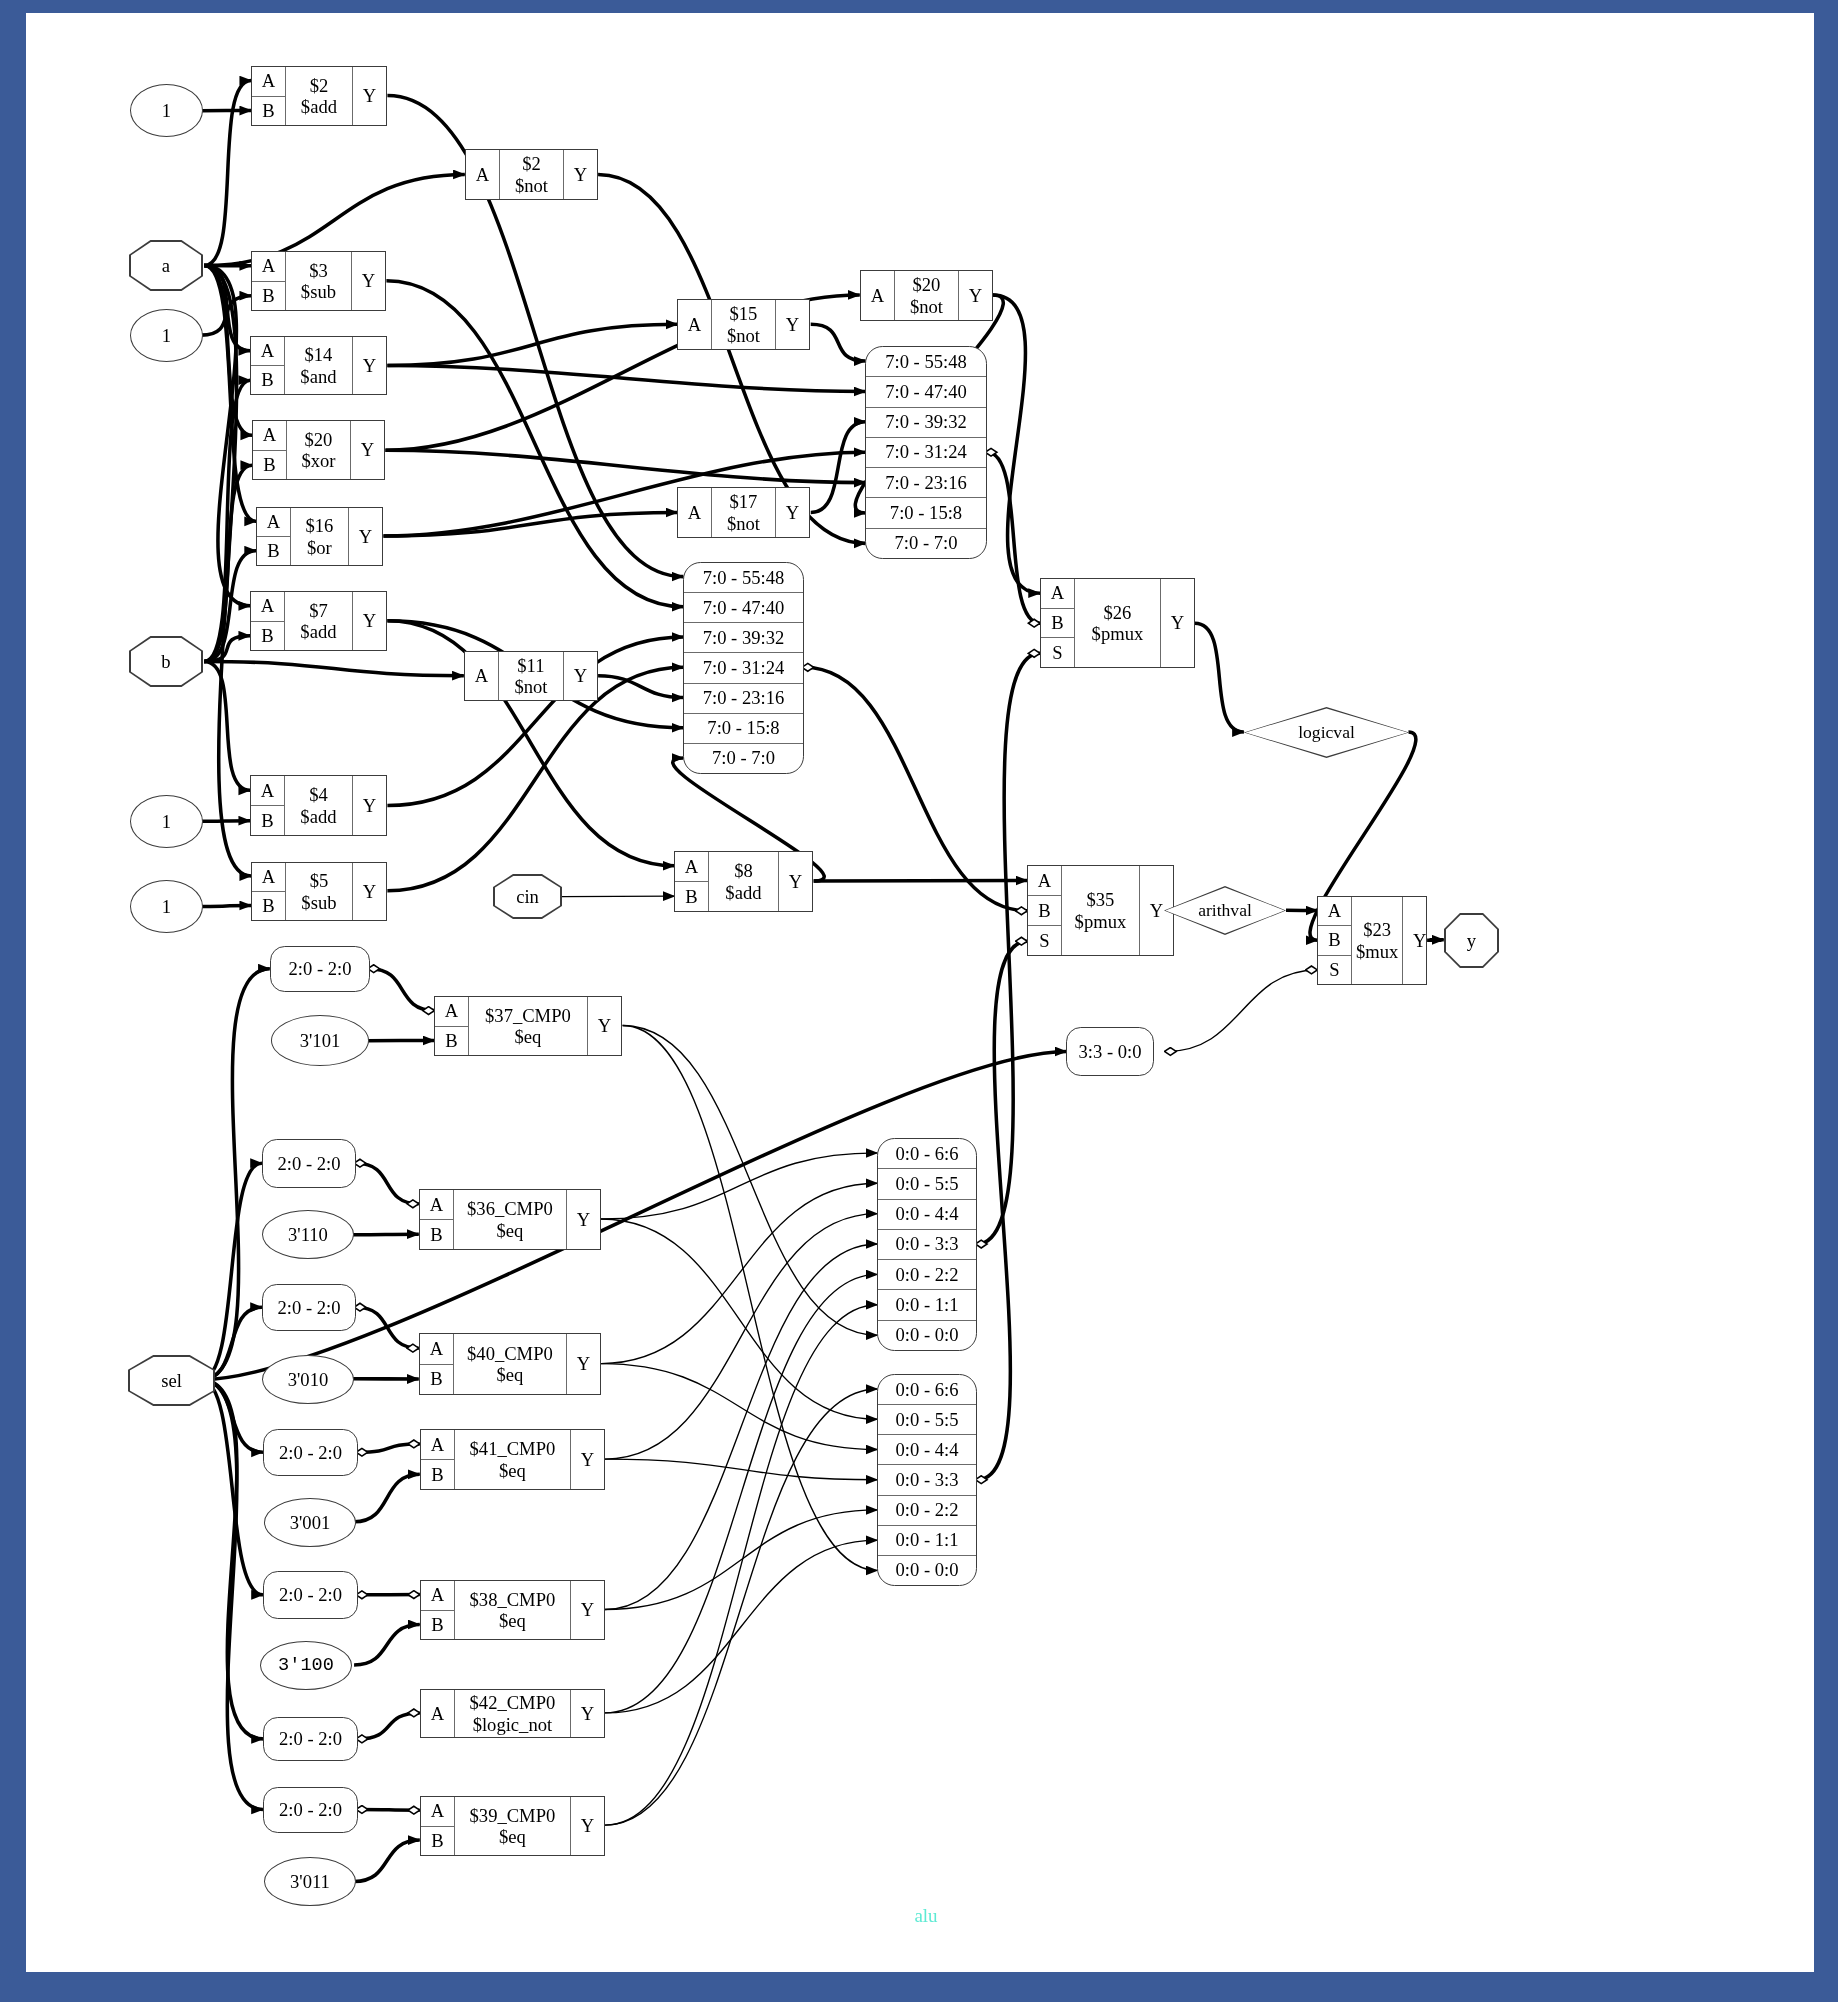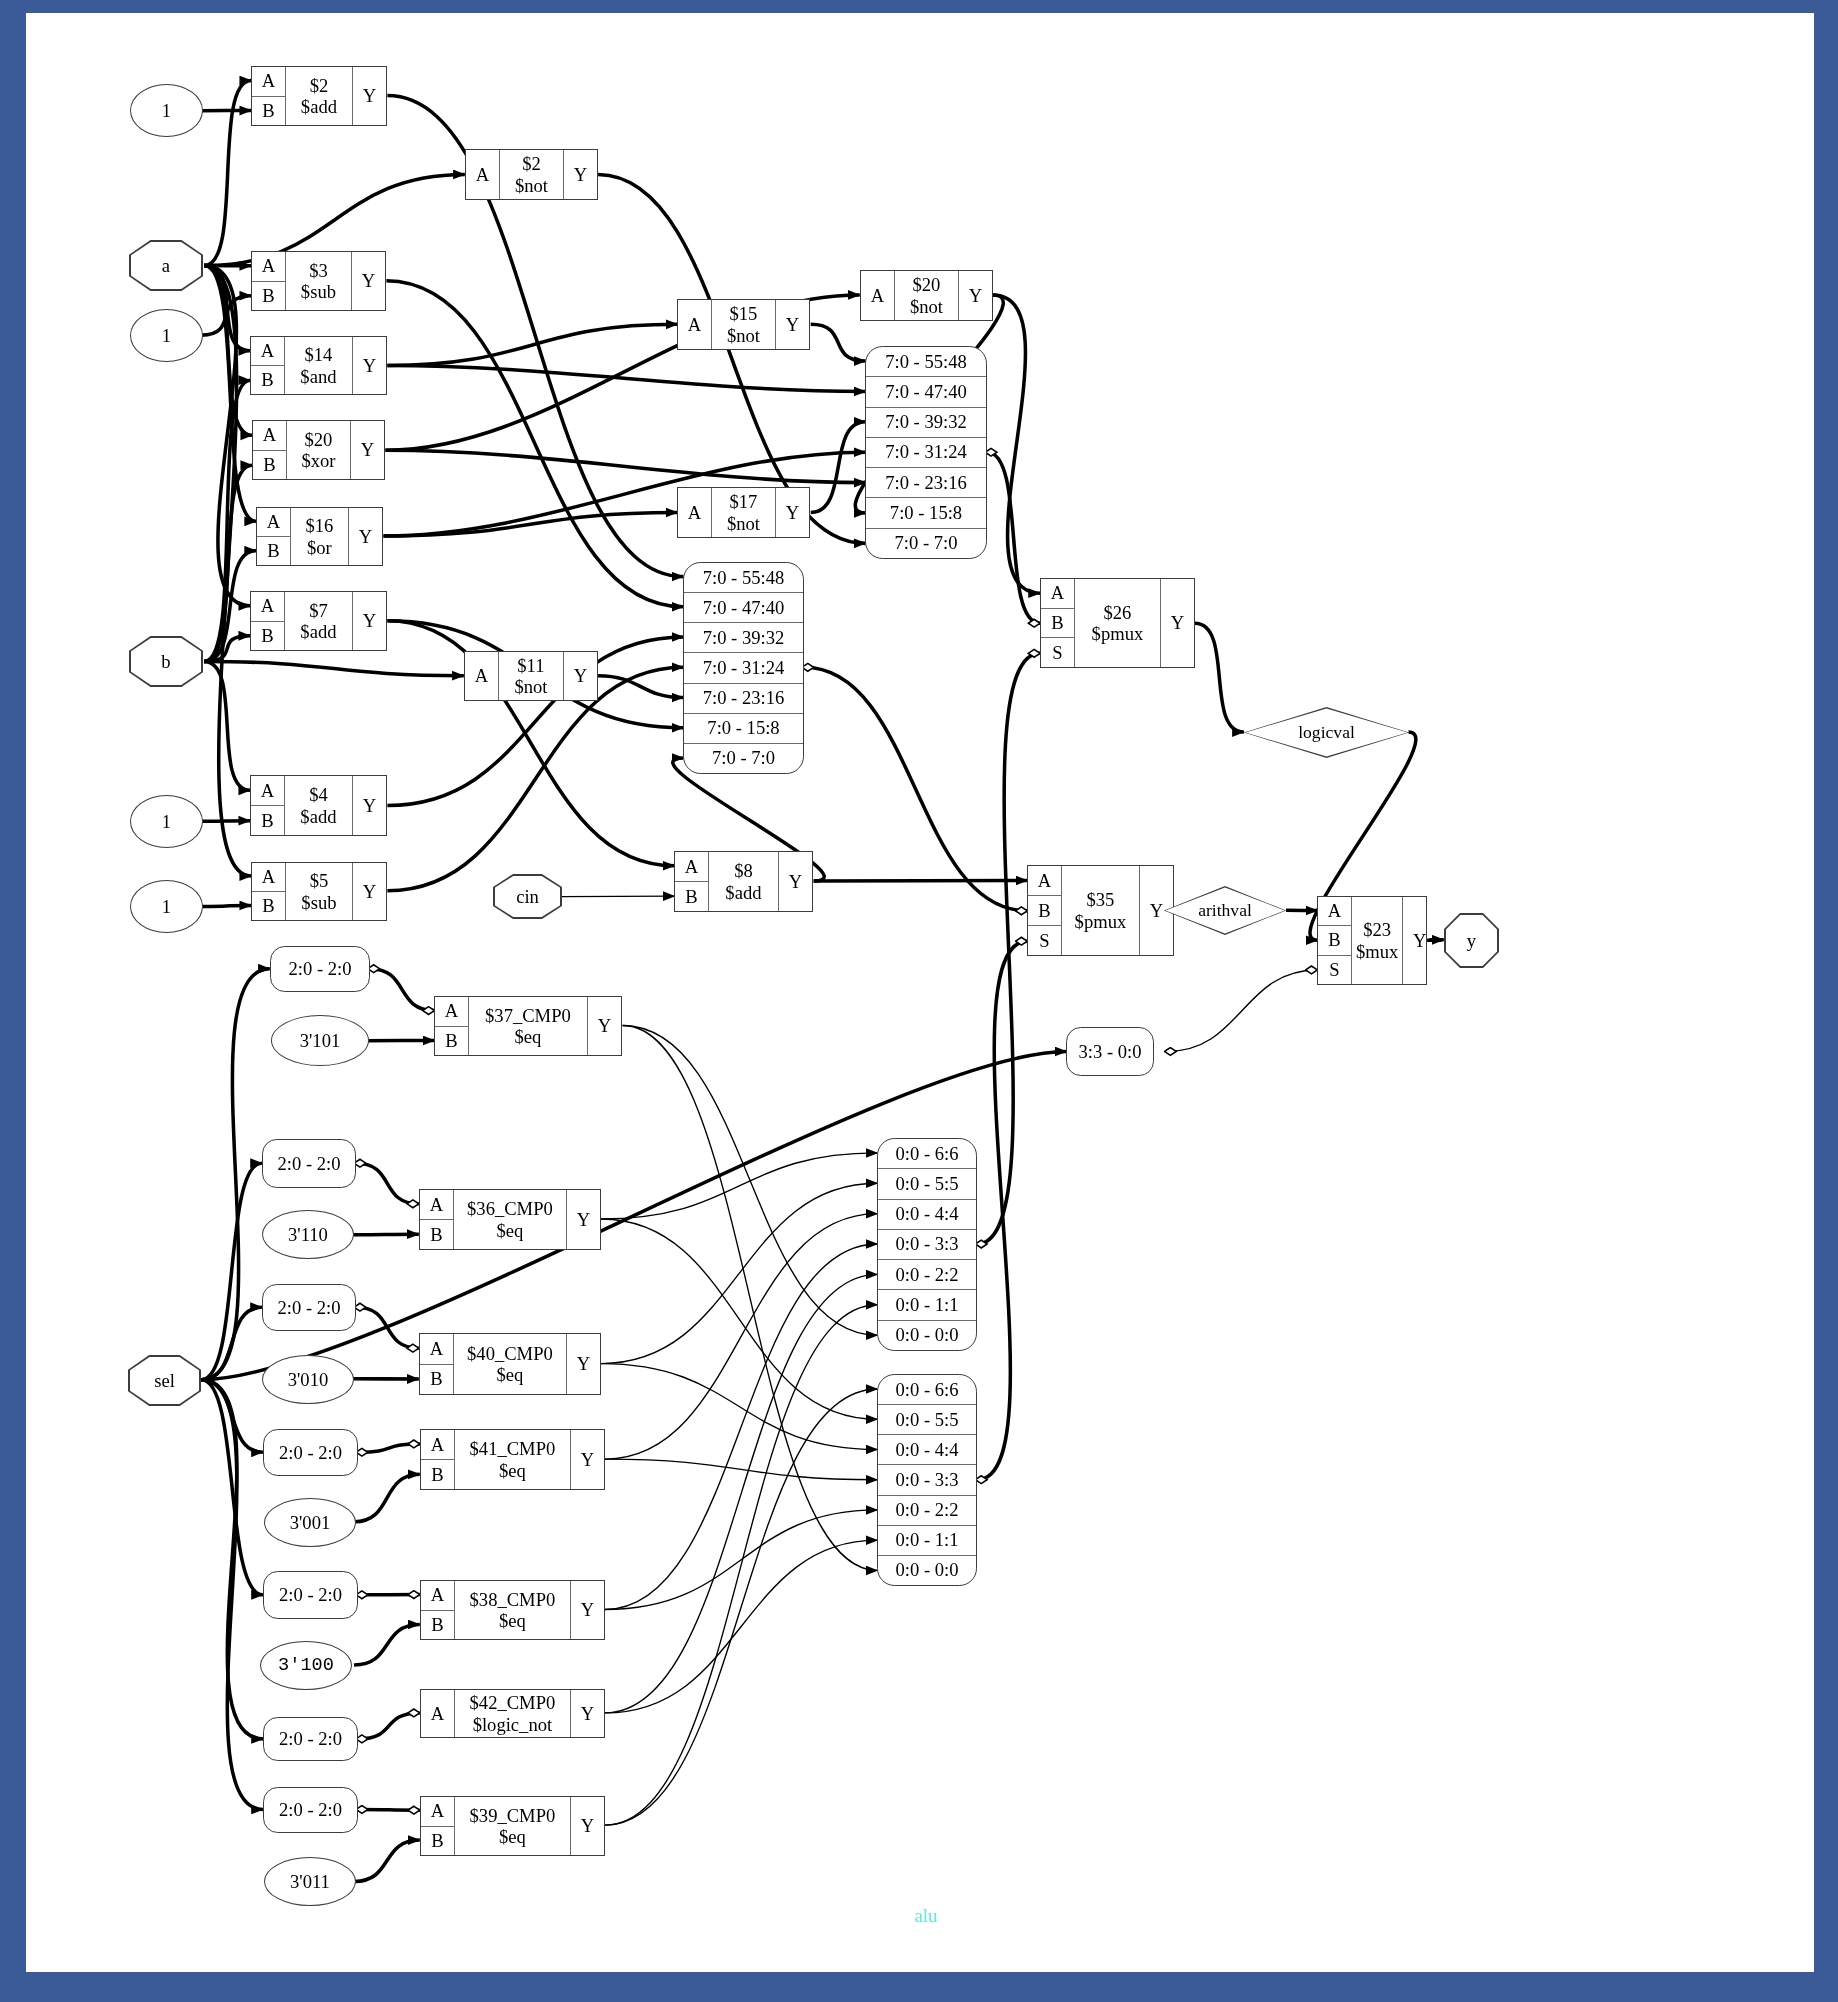--- a/index.html
+++ b/index.html
@@ -517,21 +517,21 @@
       <div class="oval" style="position: absolute; left: 264px; top: 1857px; width: 92px; height: 49px;">3'011</div>
       <div class="octo" style="position: absolute; left: 129px; top: 240px; width: 74px; height: 51px;">
         <div>a</div>
       </div>
       <div class="octo" style="position: absolute; left: 129px; top: 636px; width: 74px; height: 51px;">
         <div>b</div>
       </div>
       <div class="octo" style="position: absolute; left: 493px; top: 874px; width: 69px; height: 45px;">
         <div>cin</div>
       </div>
-      <div class="octo" style="position: absolute; left: 128px; top: 1355px; width: 73px; height: 51px;">
+      <div class="octo" style="position: absolute; left: 128px; top: 1355px; width: 87px; height: 51px;">
         <div>sel</div>
       </div>
       <div class="octo" style="position: absolute; left: 1444px; top: 913px; width: 55px; height: 55px;">
         <div>y</div>
       </div>
       <div class="dia" style="position: absolute; left: 1244px; top: 707px; width: 165px; height: 51px;">
         <div>logicval</div>
       </div>
       <div class="dia" style="position: absolute; left: 1164px; top: 886px; width: 122px; height: 49px;">
         <div>arithval</div>

